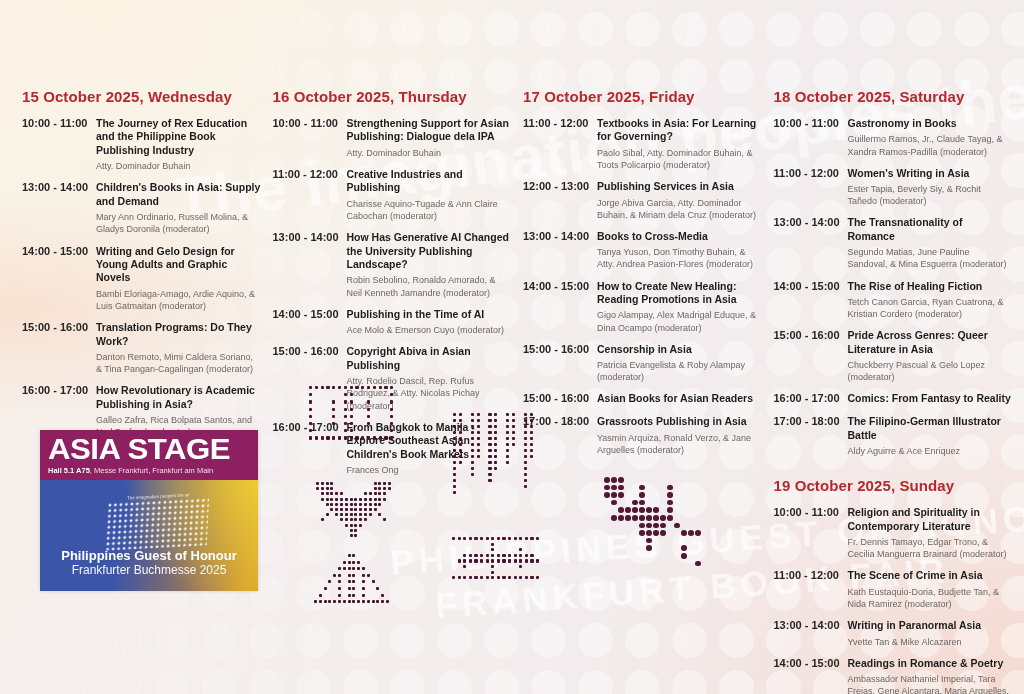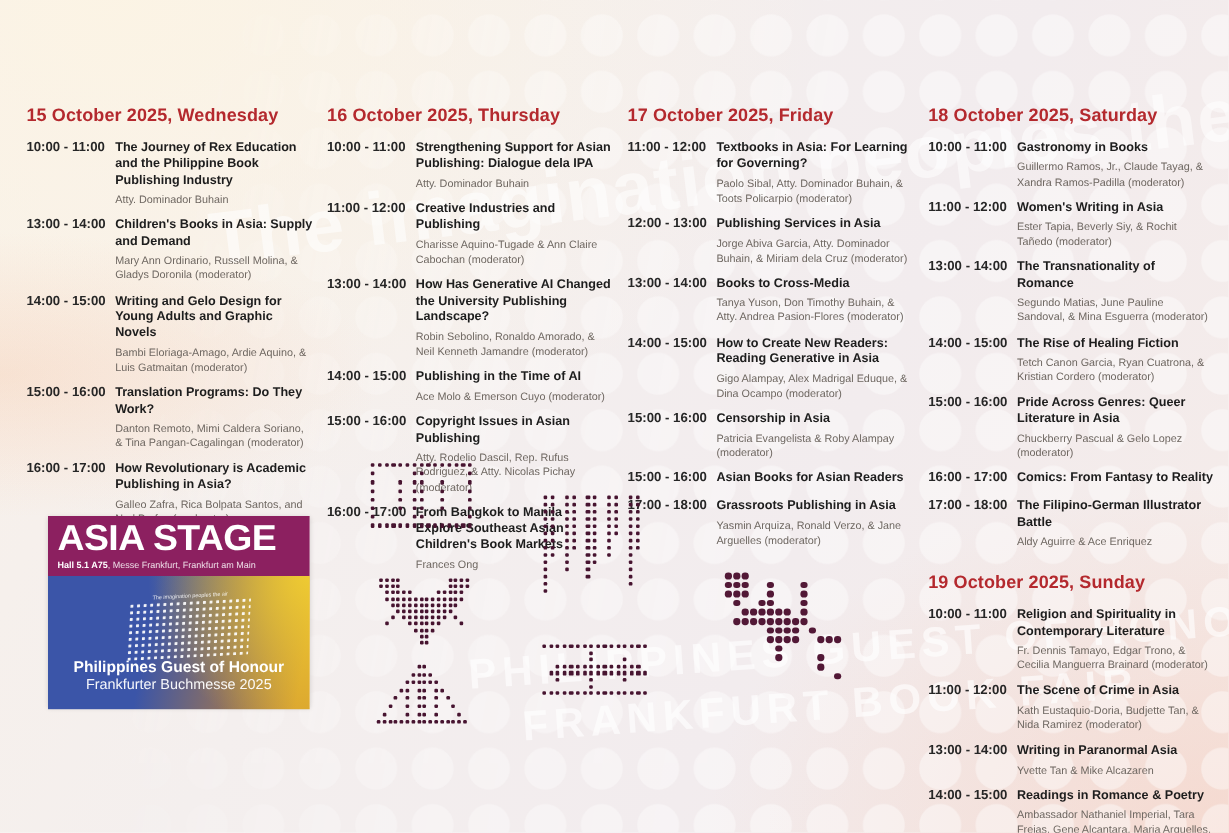--- a/index.html
+++ b/index.html
@@ -148,21 +148,21 @@
         <div class="session">
           <div class="time">14:00 - 15:00</div>
           <div class="info">
             <div class="stitle">Publishing in the Time of AI</div>
             <div class="speakers">Ace Molo &amp; Emerson Cuyo (moderator)</div>
           </div>
         </div>
         <div class="session">
           <div class="time">15:00 - 16:00</div>
           <div class="info">
-            <div class="stitle">Copyright Issues in Asian Publishing</div>
+            <div class="stitle">Copyright Abiva in Asian Publishing</div>
             <div class="speakers">Atty. Rodelio Dascil, Rep. Rufus Rodriguez, &amp; Atty. Nicolas Pichay (moderator)</div>
           </div>
         </div>
         <div class="session">
           <div class="time">16:00 - 17:00</div>
           <div class="info">
             <div class="stitle">From Bangkok to Manila - Explore Southeast Asian Children's Book Markets</div>
             <div class="speakers">Frances Ong</div>
           </div>
         </div>
@@ -188,21 +188,21 @@
         <div class="session">
           <div class="time">13:00 - 14:00</div>
           <div class="info">
             <div class="stitle">Books to Cross-Media</div>
             <div class="speakers">Tanya Yuson, Don Timothy Buhain, &amp; Atty. Andrea Pasion-Flores (moderator)</div>
           </div>
         </div>
         <div class="session">
           <div class="time">14:00 - 15:00</div>
           <div class="info">
-            <div class="stitle">How to Create New Readers: Reading Generative in Asia</div>
+            <div class="stitle">How to Create New Healing: Reading Promotions in Asia</div>
             <div class="speakers">Gigo Alampay, Alex Madrigal Eduque, &amp; Dina Ocampo (moderator)</div>
           </div>
         </div>
         <div class="session">
           <div class="time">15:00 - 16:00</div>
           <div class="info">
             <div class="stitle">Censorship in Asia</div>
             <div class="speakers">Patricia Evangelista &amp; Roby Alampay (moderator)</div>
           </div>
         </div>

